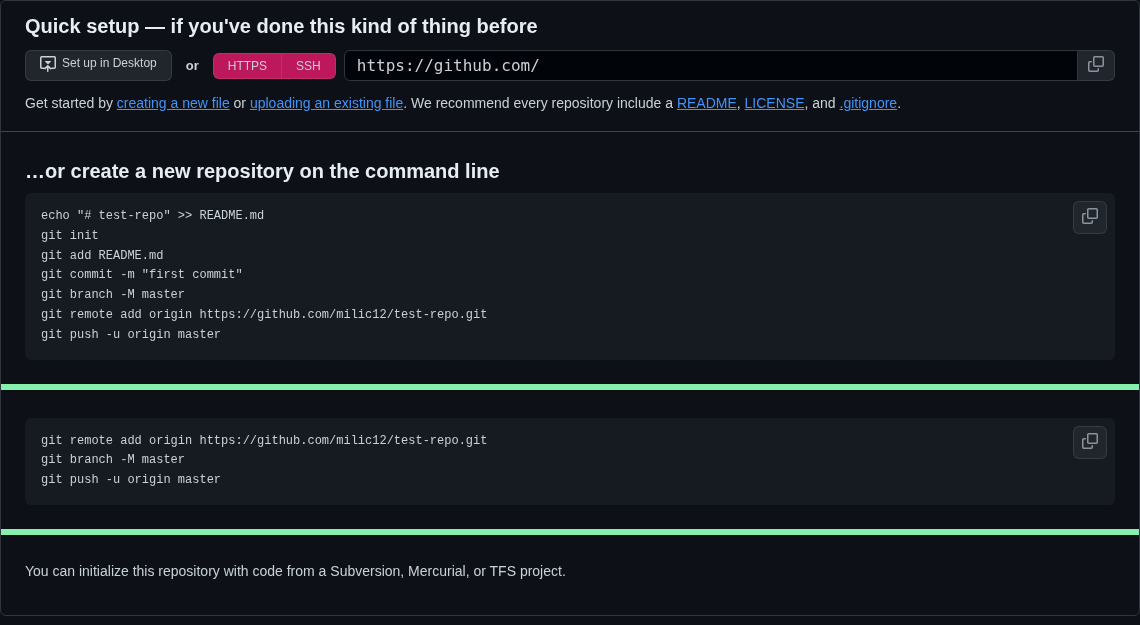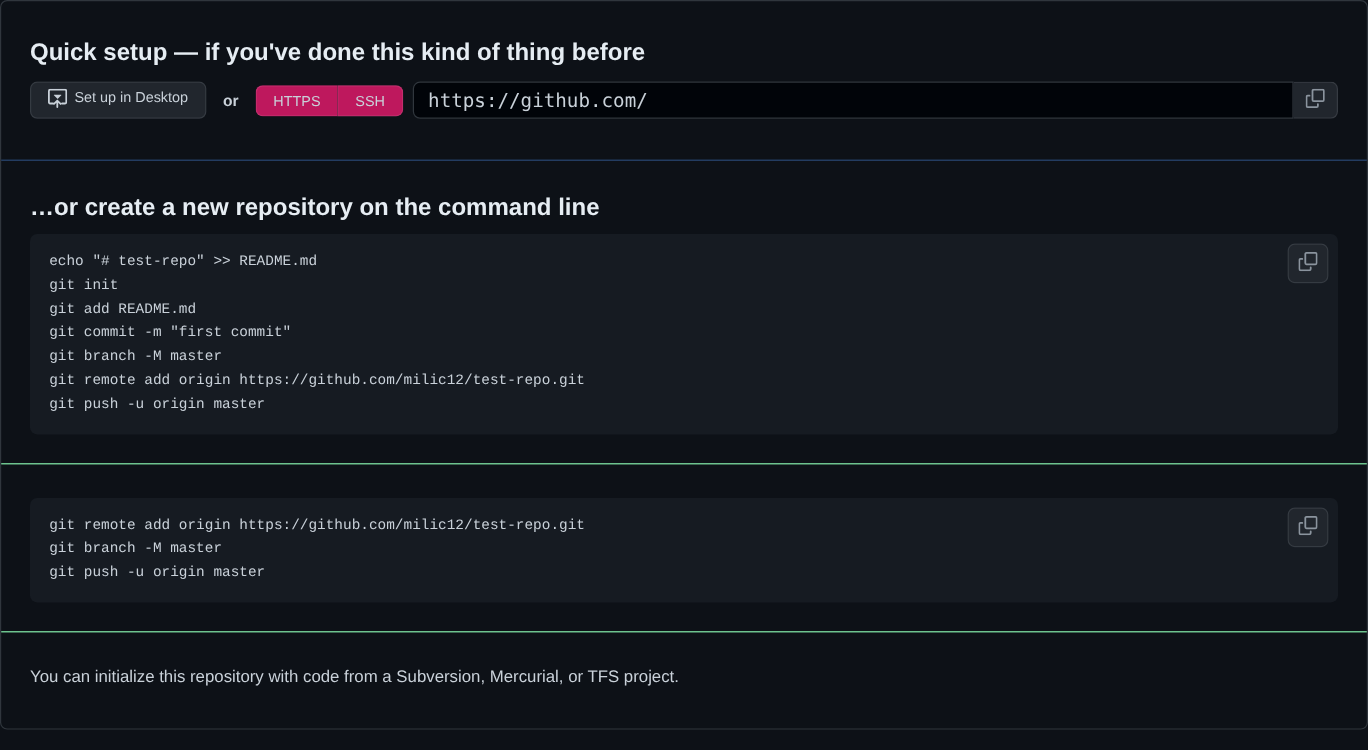--- a/index.html
+++ b/index.html
@@ -16,27 +16,27 @@
       height: 625px;
       overflow: hidden;
     }
     .container {
       border: 1px solid #30363d;
       border-radius: 6px;
       margin: 0;
     }
     .section {
       padding: 16px 24px 24px 24px;
-      border-bottom: 1px solid #86efac;
+      border-bottom: 6px solid #86efac;
     }
     .section:last-child {
       border-bottom: none;
     }
     .quick-setup-section {
-      padding: 32px 24px 20px 24px;
+      padding: 14px 24px 20px 24px;
       border-bottom: 1px solid #2a4874;
     }
     h2 {
       font-size: 20px;
       font-weight: 600;
       color: #e6edf3;
       margin-bottom: 12px;
     }
     .setup-row {
       display: flex;
@@ -193,20 +193,23 @@
         <button class="copy-btn">
           <span>
             <svg width="16" height="16" viewBox="0 0 16 16">
                 <path d="M0 6.75C0 5.784.784 5 1.75 5h1.5a.75.75 0 0 1 0 1.5h-1.5a.25.25 0 0 0-.25.25v7.5c0 .138.112.25.25.25h7.5a.25.25 0 0 0 .25-.25v-1.5a.75.75 0 0 1 1.5 0v1.5A1.75 1.75 0 0 1 9.25 16h-7.5A1.75 1.75 0 0 1 0 14.25Z"></path>
                 <path d="M5 1.75C5 .784 5.784 0 6.75 0h7.5C15.216 0 16 .784 16 1.75v7.5A1.75 1.75 0 0 1 14.25 11h-7.5A1.75 1.75 0 0 1 5 9.25Zm1.75-.25a.25.25 0 0 0-.25.25v7.5c0 .138.112.25.25.25h7.5a.25.25 0 0 0 .25-.25v-7.5a.25.25 0 0 0-.25-.25Z"></path>
               </svg>
           </span>
         </button>
       </div>
     </div>
+    <p class="help-text">
+      <span>Get started by </span><a class="link-u">creating a new file</a><span> or </span><a class="link-u">uploading an existing file</a><span>. We recommend every repository include a </span><a class="link-u">README</a><span>, </span><a class="link-u">LICENSE</a><span>, and </span><a class="link-u">.gitignore</a><span>.</span>
+    </p>
   </div>
 
   <div class="section section-create">
     <h2>…or create a new repository on the command line</h2>
     <div class="code-block-wrap">
       <div class="code-block">echo "# test-repo" &gt;&gt; README.md
 git init
 git add README.md
 git commit -m "first commit"
 git branch -M master

